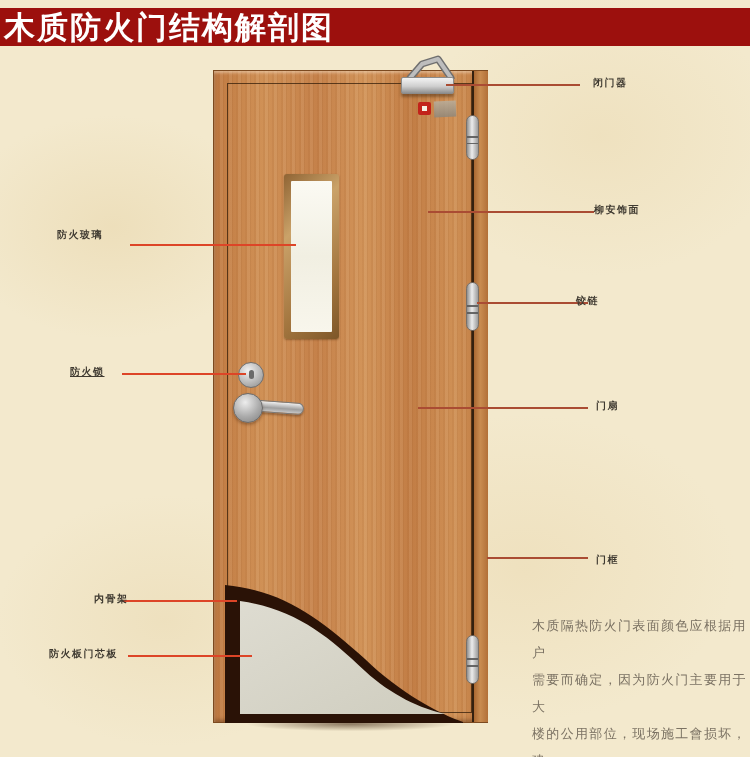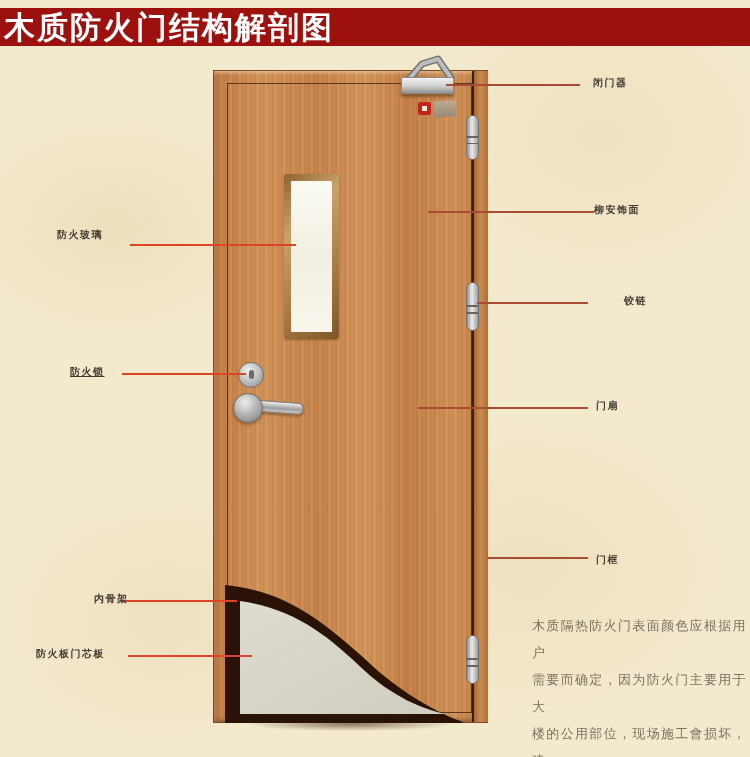--- a/index.html
+++ b/index.html
@@ -141,25 +141,25 @@
 
   <div class="leader right-side" style="left:446px;top:84px;width:134px;"></div>
   <div class="leader right-side" style="left:428px;top:211px;width:166px;"></div>
   <div class="leader right-side" style="left:477px;top:302px;width:111px;"></div>
   <div class="leader right-side" style="left:418px;top:407px;width:170px;"></div>
   <div class="leader right-side" style="left:487px;top:557px;width:101px;"></div>
 
   <div class="part-label" style="left:57px;top:228px;">防火玻璃</div>
   <div class="part-label" style="left:70px;top:365px;text-decoration:underline;">防火锁</div>
   <div class="part-label" style="left:70px;top:592px;margin-left:24px;">内骨架</div>
-  <div class="part-label" style="left:36px;top:647px;">防火板门芯板</div>
+  <div class="part-label" style="left:49px;top:647px;">防火板门芯板</div>
 
   <div class="part-label" style="left:593px;top:76px;">闭门器</div>
   <div class="part-label" style="left:594px;top:203px;">柳安饰面</div>
-  <div class="part-label" style="left:624px;top:294px;text-align:center;">铰链</div>
+  <div class="part-label" style="left:576px;top:294px;text-align:center;">铰链</div>
   <div class="part-label" style="left:596px;top:399px;">门扇</div>
   <div class="part-label" style="left:596px;top:553px;">门框</div>
 
   <div class="description">木质隔热防火门表面颜色应根据用户
 需要而确定，因为防火门主要用于大
 楼的公用部位，现场施工會损坏，建
 议出厂时不做油漆，待工程全面快完
 工时，在现场做油漆。达到更科学化
 更人性化的服务。</div>
 

